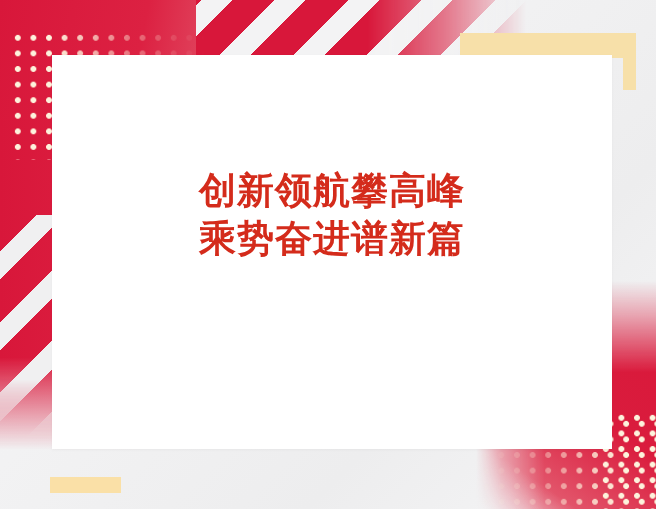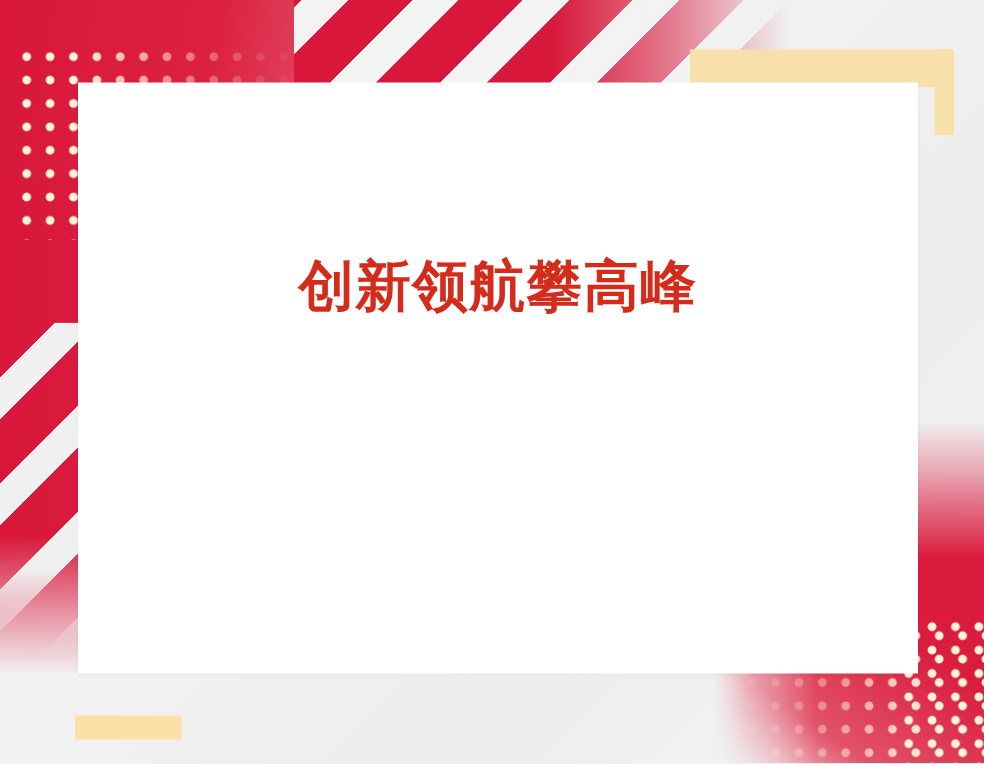--- a/index.html
+++ b/index.html
@@ -9,21 +9,21 @@
   }
   body {
     font-family: "Liberation Sans", "DejaVu Sans", sans-serif;
   }
 
   .slide {
     position: relative;
     width: 656px;
     height: 509px;
     overflow: hidden;
-    background: #7dd3fc;
+    background: #ec4899;
   }
 
   
   .bg-base {
     position: absolute;
     inset: 0;
     background: linear-gradient(135deg, #f7f7f8 0%, #f2f2f3 40%, #ededee 70%, #f6f6f7 100%);
   }
 
   
@@ -188,16 +188,17 @@
   <div class="dots dots-right-strip"></div>
 
   <div class="gold-bracket-h"></div>
   <div class="gold-bracket-v"></div>
 
   <div class="gold-tab"></div>
 
   <div class="card">
     <div class="headline">
       <span class="headline-line">创新领航攀高峰</span>
+      <span class="headline-line">乘势奋进谱新篇</span>
     </div>
   </div>
 
 </div>
 
 </body></html>

